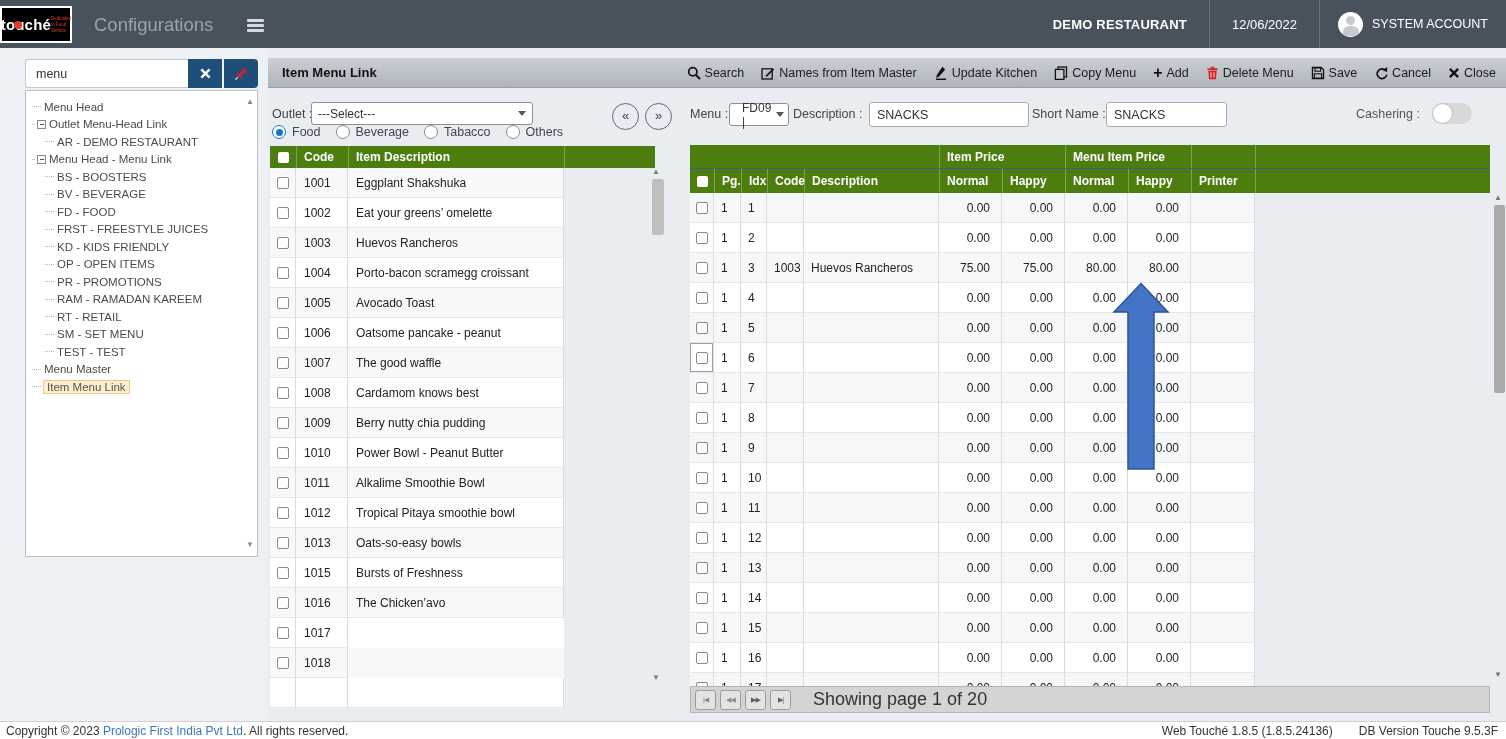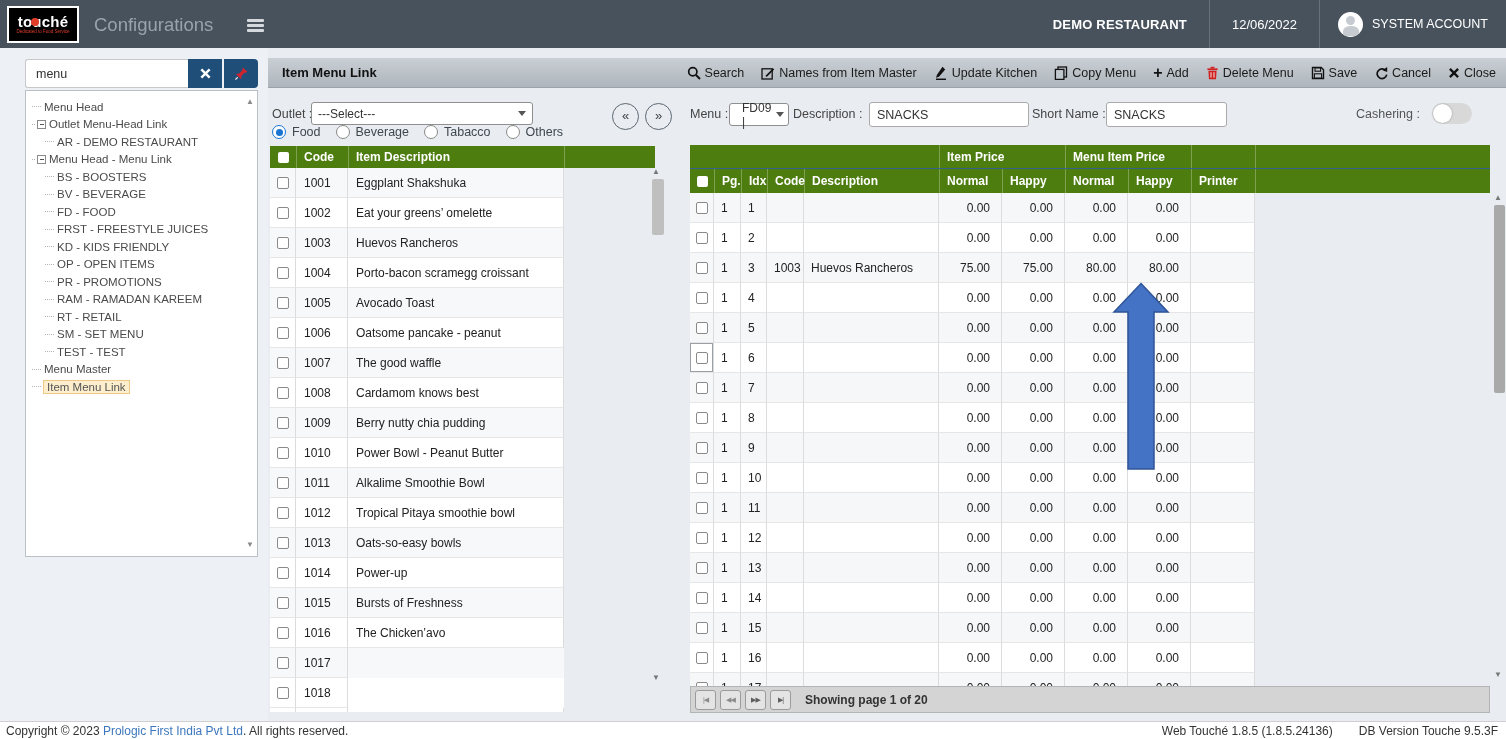--- a/index.html
+++ b/index.html
@@ -1,20 +1,20 @@
 <!DOCTYPE html>
 <html><head>
 <meta charset="utf-8">
 <style>
   * { margin:0; padding:0; box-sizing:border-box; }
   html,body { width:1506px; height:739px; overflow:hidden; font-family:"Liberation Sans",sans-serif; background:#e9edf2; position:relative; }
 
   
   .topbar { position:absolute; left:0; top:0; width:1506px; height:48px; background:#48525d; display:flex; align-items:center; }
-  .logo { position:absolute; left:7px; top:6px; width:72px; height:37px; background:#000; border:2px solid #fff; display:flex; flex-direction:column; align-items:center; justify-content:center; }
+  .logo { position:absolute; left:0; top:6px; width:72px; height:37px; background:#000; border:2px solid #fff; display:flex; flex-direction:row; align-items:center; justify-content:center; }
   .logo-text { color:#fff; font-size:15px; font-weight:bold; line-height:14px; position:relative; letter-spacing:.2px; }
   .logo-text::after { content:""; position:absolute; left:13px; top:3.5px; width:8px; height:8px; background:#e23d28; border-radius:50%; }
   .logo-tag { color:#e23d28; font-size:4.5px; line-height:6px; }
   .app-title { position:absolute; left:94px; top:14px; font-size:18.5px; color:#9aa2ac; }
   .hamburger { position:absolute; left:247px; top:19px; width:17px; cursor:pointer; }
   .hamburger div { height:2.5px; background:#d5d9dd; margin-bottom:2.5px; border-radius:1px; }
   .topbar-right { position:absolute; right:0; top:0; height:48px; display:flex; align-items:stretch; color:#fff; }
   .tr-item { display:flex; align-items:center; padding:0 22px; font-size:13px; }
   .tr-item.bold { font-weight:bold; letter-spacing:.2px; }
   .tr-divider { width:1px; background:#67717d; }
@@ -86,21 +86,21 @@
   .rrows > .rrow:nth-child(odd) { background:#f6f7f8; }
   .rrow .cell { border-right:1px solid #dcdcdc; border-bottom:1px solid #e6e6e6; height:100%; display:flex; align-items:center; padding-left:7px; }
   .rrow .cbcell { justify-content:center; padding-left:0; }
   .rrow .num { justify-content:flex-end; padding-right:11px; padding-left:0; }
   .rrow.focused .cbcell { box-shadow:inset 0 0 0 1px #9aa0a6; }
 
   
   .pagebar { position:absolute; left:690px; top:686px; width:800px; height:27px; background:#d4d4d4; border:1px solid #b4b4b4; display:flex; align-items:center; padding-left:4px; gap:4px; }
   .pg-btn { width:21px; height:20px; border:1px solid #9b9b9b; border-radius:3px; background:#e4e4e4; color:#8b8b8b; font-size:7px; display:flex; align-items:center; justify-content:center; letter-spacing:-1px; cursor:pointer; padding:0; }
   .pg-btn.on { color:#5f5f5f; }
-  .pg-text { font-size:12px; color:#333; margin-left:10px;font-weight:bold; }
+  .pg-text { font-size:18px; color:#333; margin-left:18px; }
 
   
   .sb-arrow { position:absolute; font-size:8px; color:#777; line-height:8px; }
   .sb-thumb { position:absolute; background:#bfbfbf; border-radius:2px; }
 
   
   .annotation { position:absolute; left:1112px; top:282px; pointer-events:none; z-index:50; }
 
   
   .toggle { position:absolute; left:1432px; top:103px; width:40px; height:21px; border-radius:11px; background:#d8d8d8; cursor:pointer; }
@@ -473,27 +473,20 @@
       </div>
 
       <div class="lrow">
         <div class="cell l-cb cbcell">
           <span class="cb"></span>
         </div>
         <div class="cell l-code">1013</div>
         <div class="cell l-desc">Oats-so-easy bowls</div>
       </div>
 
-      <div class="lrow">
-        <div class="cell l-cb cbcell">
-          <span class="cb"></span>
-        </div>
-        <div class="cell l-code">1014</div>
-        <div class="cell l-desc">Power-up</div>
-      </div>
 
       <div class="lrow">
         <div class="cell l-cb cbcell">
           <span class="cb"></span>
         </div>
         <div class="cell l-code">1015</div>
         <div class="cell l-desc">Bursts of Freshness</div>
       </div>
 
       <div class="lrow">

